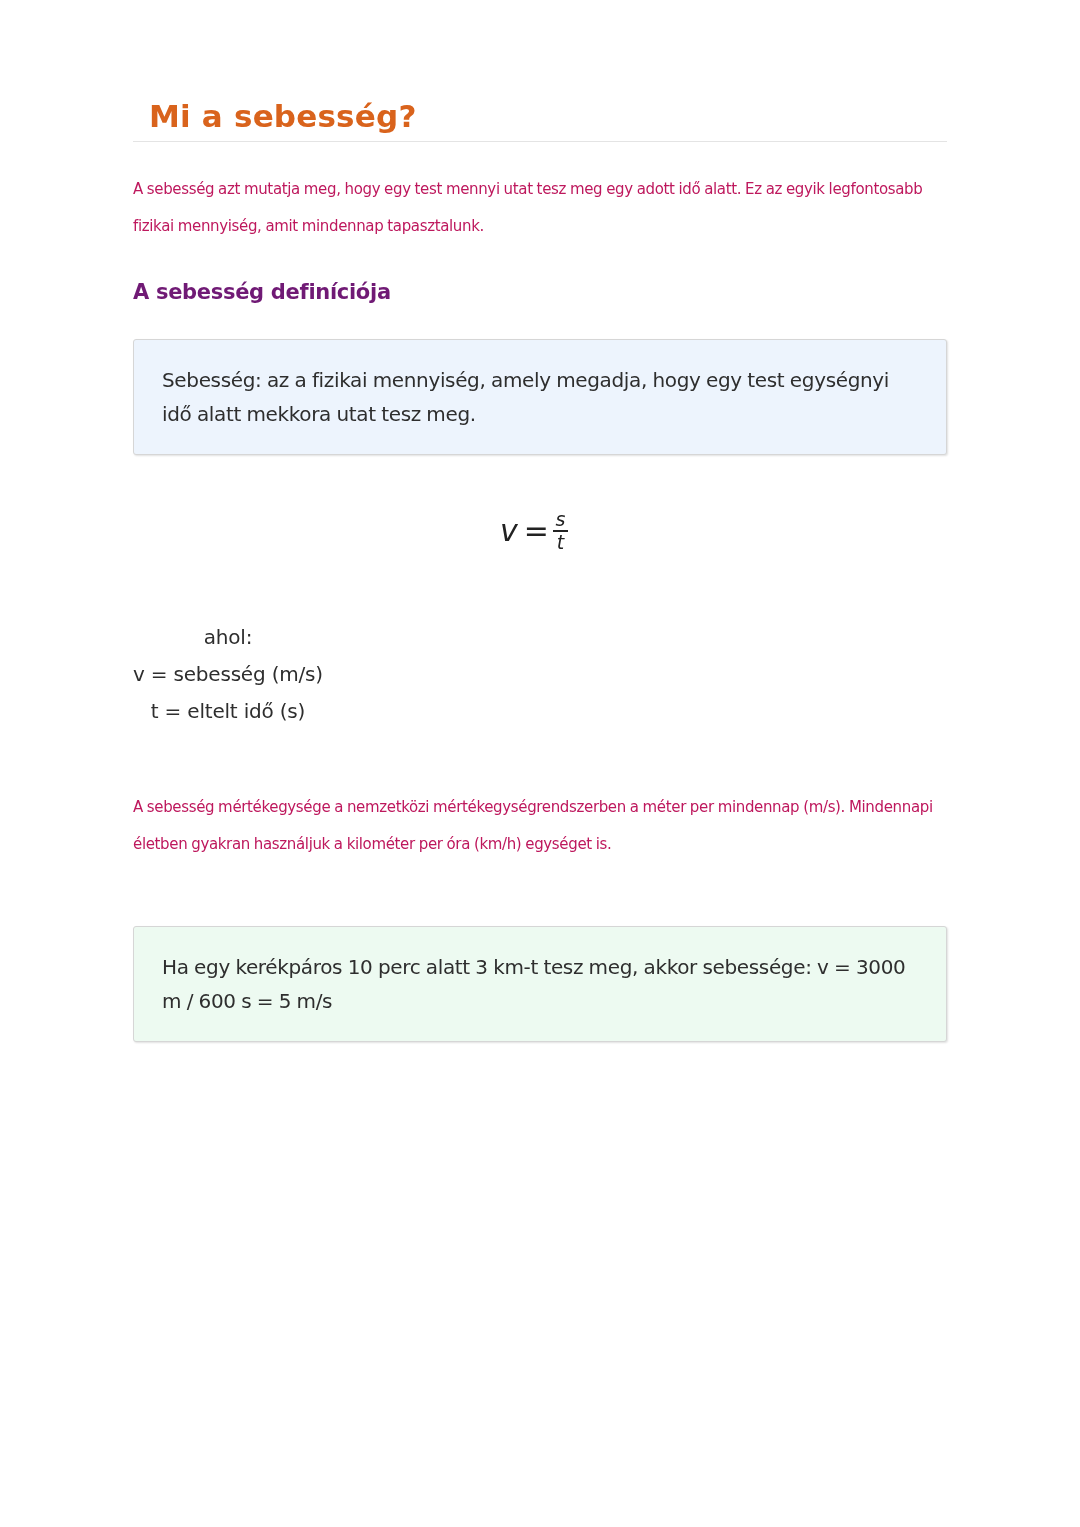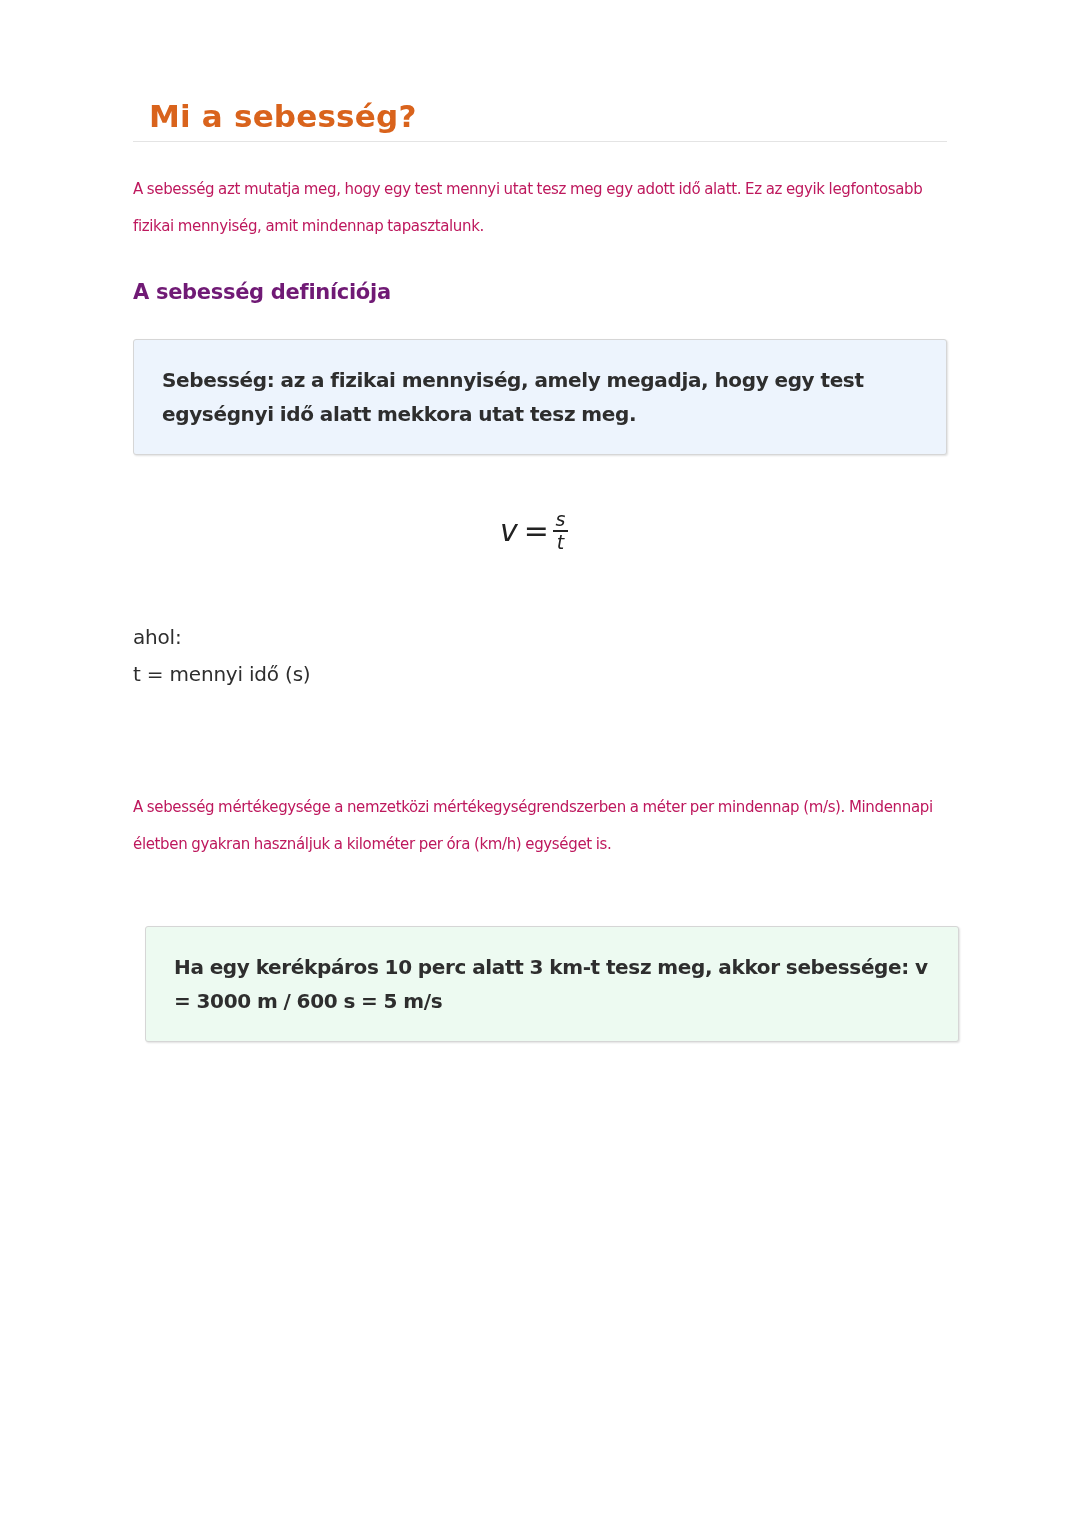--- a/index.html
+++ b/index.html
@@ -62,41 +62,39 @@
       white-space: nowrap;
     }
     .box {
       position: absolute;
       left: 0;
       width: 812px;
       border: 1px solid #d6d6d6;
       border-radius: 3px;
       box-shadow: 1px 1px 2px rgba(0,0,0,0.12);
       box-sizing: content-box;
-      font-weight: bold;
     }
     .box .box-text {
       margin: 0;
       padding: 23px 28px 0 28px;
       font-size: 20px;
       line-height: 34px;
       color: #2e2e2e;
       letter-spacing: -0.35px;
       word-spacing: -0.5px;
     }
     .def-box {
       top: 339px;
       height: 114px;
       background: #edf4fd;
     }
     .example-box {
       top: 926px;
       height: 114px;
       background: #edfaf1;
-      margin-left: 12px;
     }
     .formula {
       position: absolute;
       left: 367px;
       top: 508px;
       display: flex;
       align-items: center;
       font-family: "DejaVu Sans", sans-serif;
       color: #222;
     }
@@ -124,20 +122,21 @@
       background: #222;
       margin: 1px 0;
     }
     .where-list {
       position: absolute;
       left: 0;
       top: 619px;
       margin: 0;
       padding: 0;
       list-style: none;
+      text-align: center;
     }
     .where-list li {
       font-size: 20px;
       line-height: 37px;
       color: #2e2e2e;
       letter-spacing: -0.2px;
     }
     .units { top: 789px; width: 830px; }
   </style>
 </head>
@@ -160,21 +159,22 @@
     <span class="eq">=</span>
     <span class="frac">
       <span>s</span>
       <span class="bar"></span>
       <span>t</span>
     </span>
   </div>
 
   <ul class="where-list">
     <li>ahol:</li>
-    <li>t = mennyi idő (s)</li>
+    <li>v = sebesség (m/s)</li>
+    <li>t = eltelt idő (s)</li>
   </ul>
 
   <p class="para units">A sebesség mértékegysége a nemzetközi mértékegységrendszerben a méter per mindennap (m/s). Mindennapi életben gyakran használjuk a kilométer per óra (km/h) egységet is.</p>
 
   <div class="box example-box">
     <p class="box-text">Ha egy kerékpáros 10 perc alatt 3 km-t tesz meg, akkor sebessége: v = 3000 m / 600 s = 5 m/s</p>
   </div>
 </div>
 
 </body></html>

